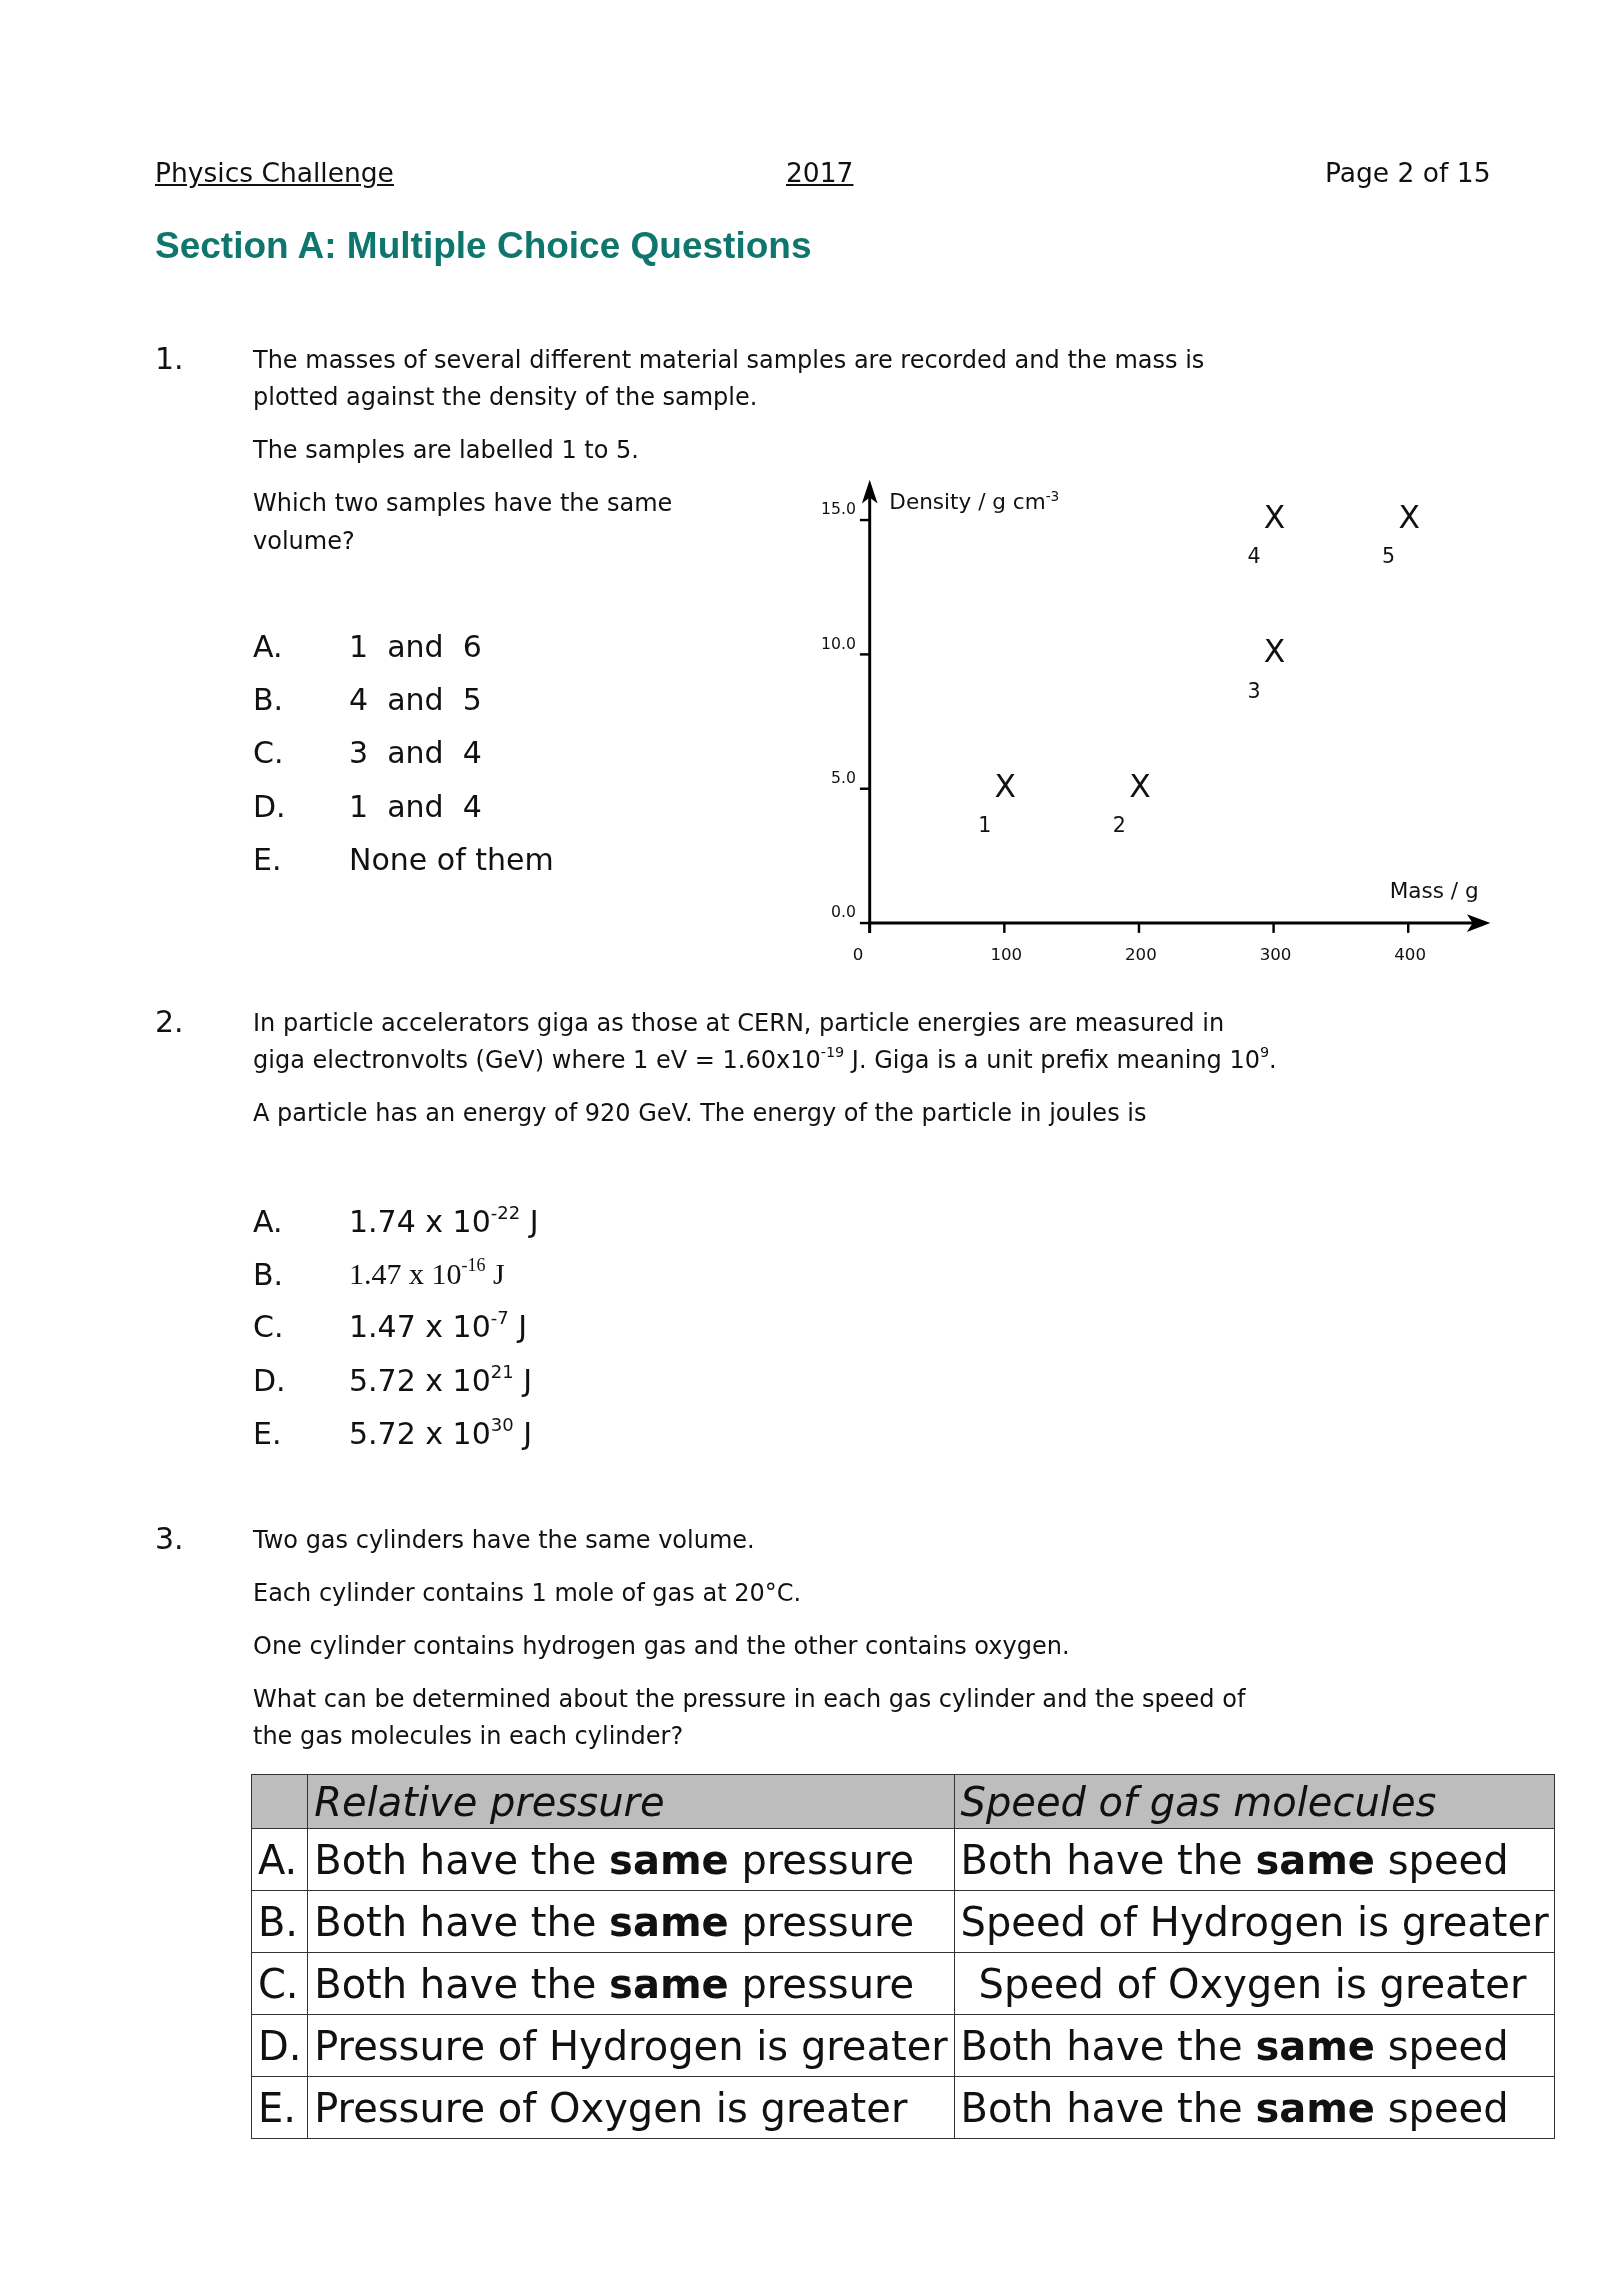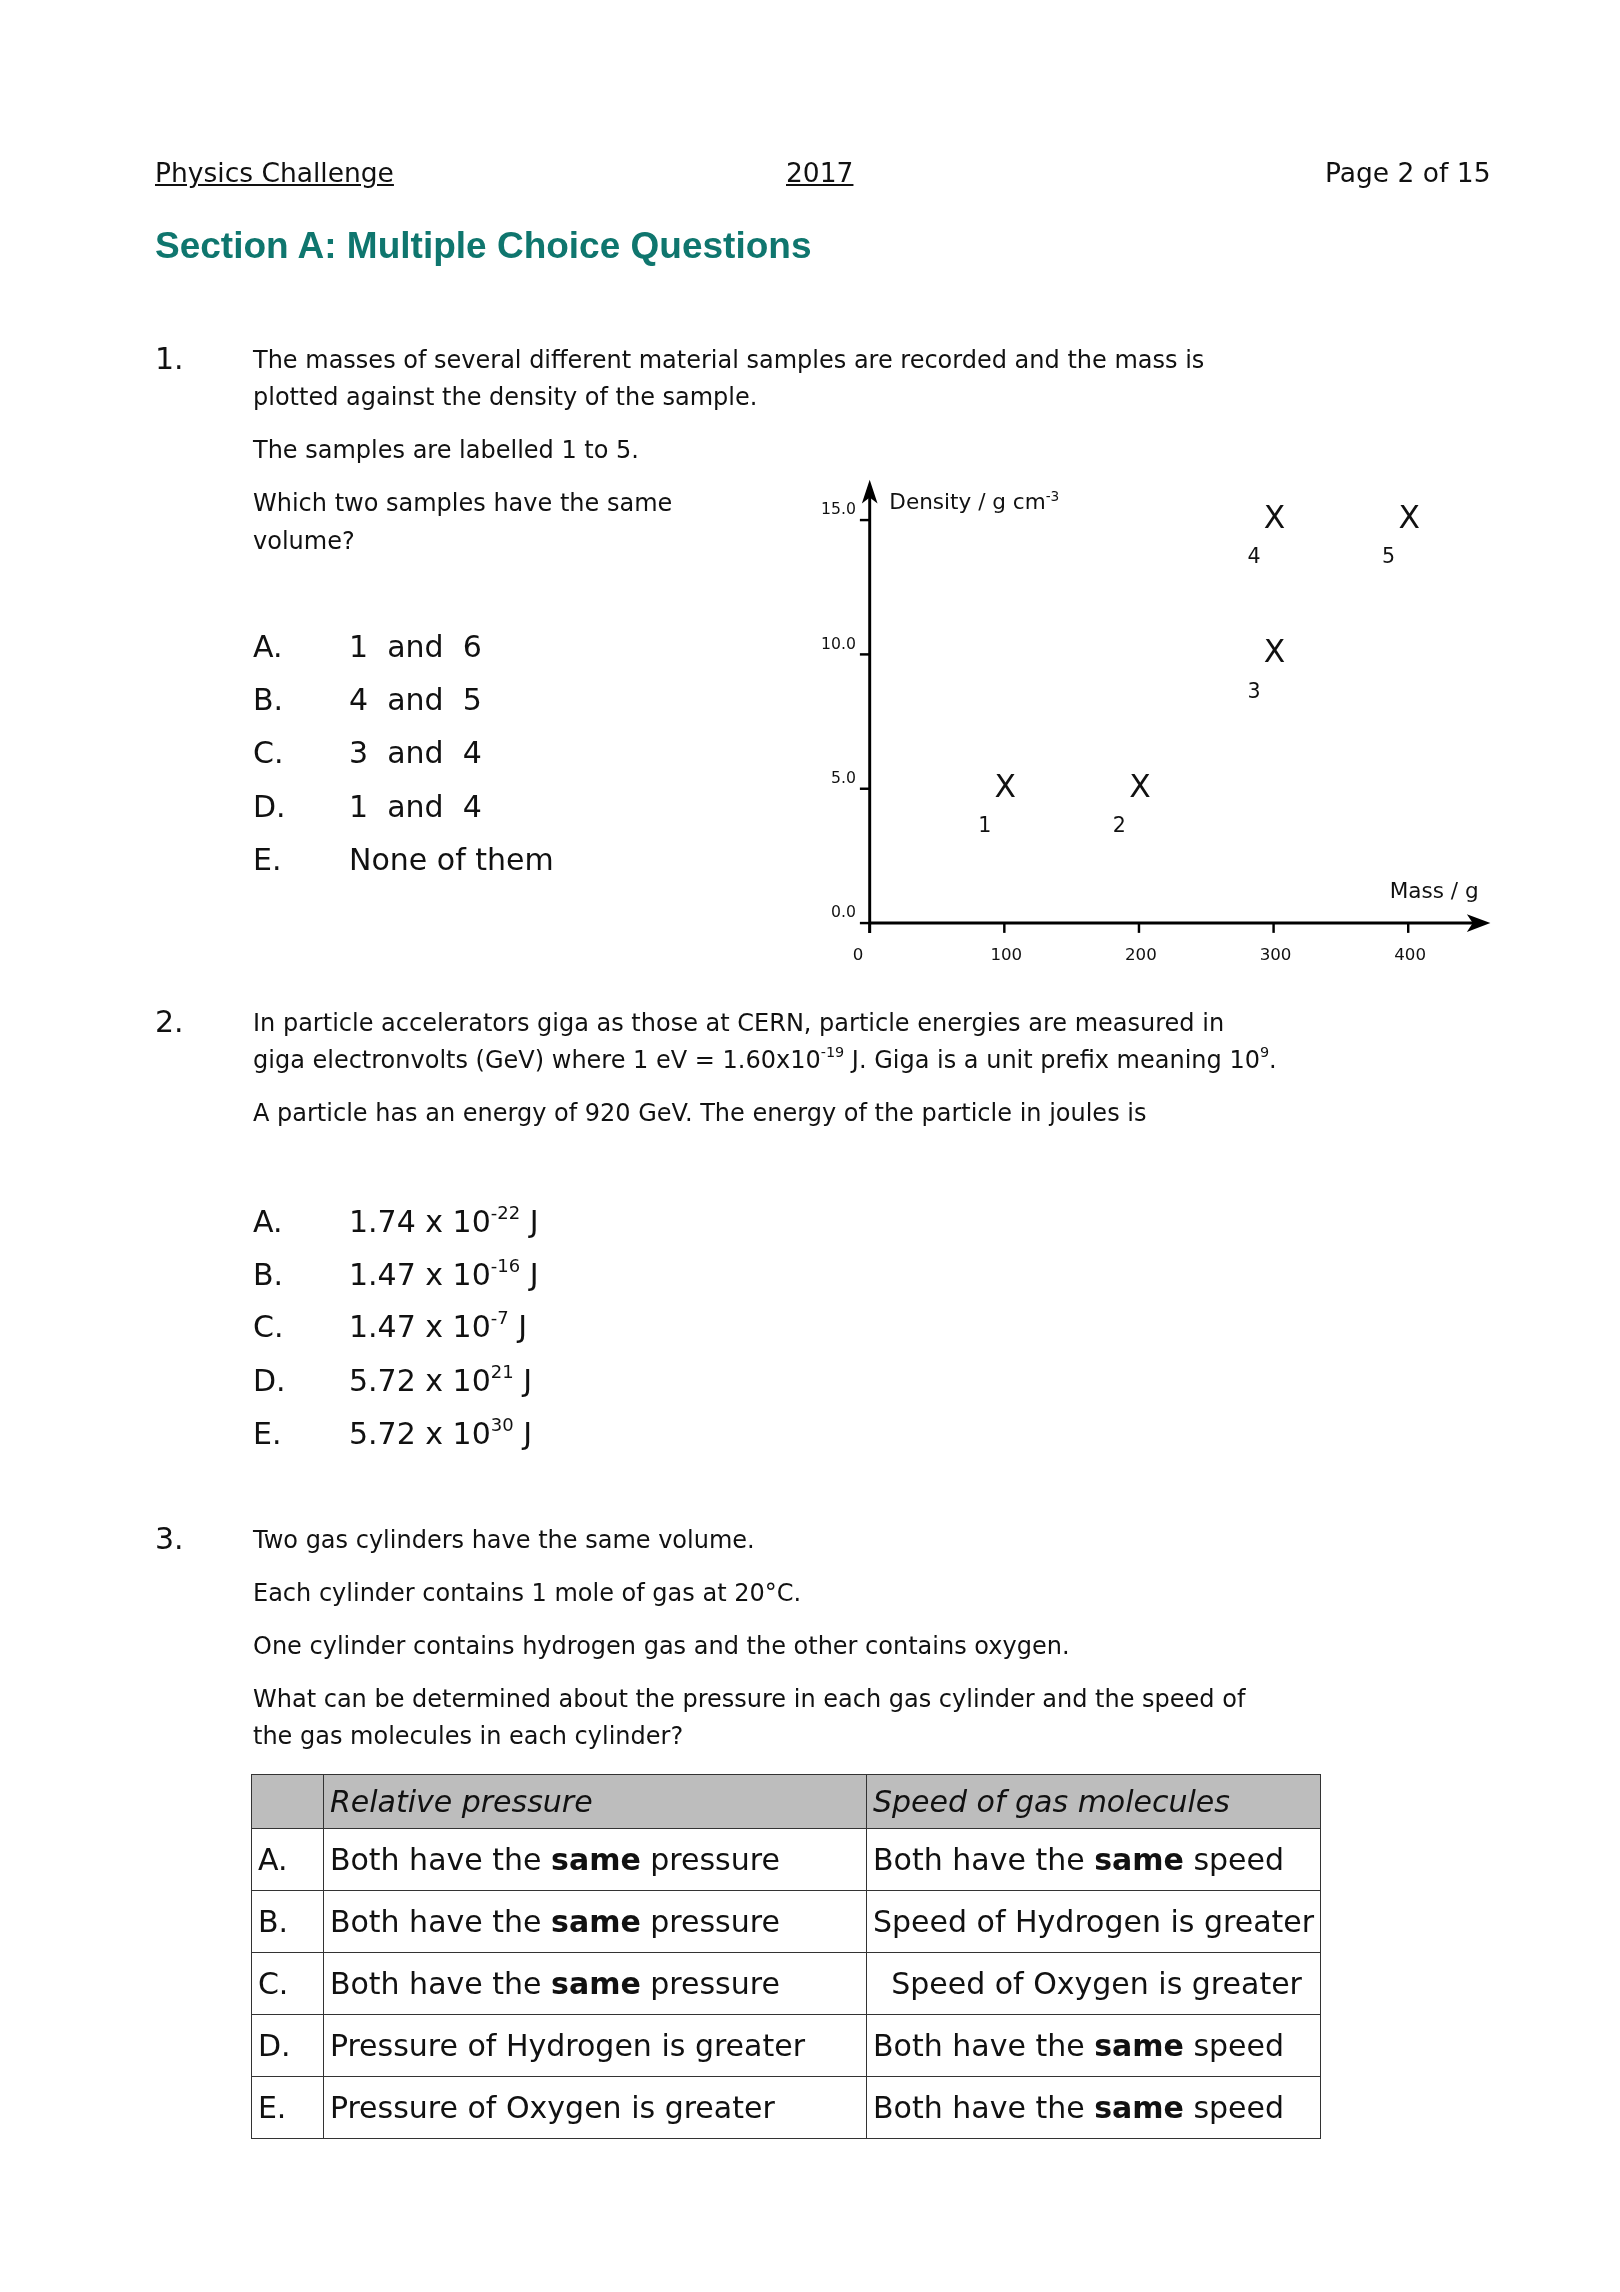--- a/index.html
+++ b/index.html
@@ -8,21 +8,21 @@
   .abs { position:absolute; }
   .hdr { font-size:26.5px; top:157px; }
   .section-title { left:155px; top:225px; font-family:"Liberation Sans", sans-serif;
          font-weight:bold; font-size:37px; color:#0f766e; }
   .qtext { font-size:24px; line-height:39px;text-align:right; }
   .qnum { font-size:30px; left:155px; }
   .opt-letter { font-size:30px; left:253px; }
   .opt-text { font-size:30px; left:349px; }
   sup { font-size:60%; line-height:0; position:relative; top:-2px; }
   table.q3 { position:absolute; left:251px; top:1774px; width:1070px;
-         border-collapse:collapse; font-size:30px; }
+         border-collapse:collapse; font-size:40px; }
   table.q3 td { border:1.5px solid #333; height:61px; padding:0 5.9px; vertical-align:middle; }
   table.q3 tr.head td { background:#bdbdbd; font-style:italic; height:53px; }
   table.q3 td.col-letter { width:73px; }
   table.q3 td.col-press { width:559px; }
   svg text { font-family:"DejaVu Sans", sans-serif; fill:#111; }
 </style>
 </head>
 <body>
 
 <div class="abs hdr" style="left:155px;text-decoration:underline;">Physics Challenge</div>
@@ -97,21 +97,21 @@
 <div>
   <div class="abs qnum" style="top:1004px;">2.</div>
   <div class="abs qtext" style="left:253px;top:1004px;">In particle accelerators giga as those at CERN, particle energies are measured in</div>
   <div class="abs qtext" style="left:253px;top:1041px;white-space:pre;"><span>giga electronvolts (GeV) where 1 eV = 1.60x10</span><sup>-19</sup><span> J. Giga is a unit prefix meaning 10</span><sup>9</sup><span>.</span></div>
   <div class="abs qtext" style="left:253px;top:1094px;">A particle has an energy of 920 GeV. The energy of the particle in joules is</div>
 
   <div id="q2-options">
       <div class="abs opt-letter" style="top: 1204px;">A.</div>
       <div class="abs opt-text" style="top: 1204px; white-space: pre;"><span>1.74 x 10</span><sup>-22</sup><span> J</span></div>
       <div class="abs opt-letter" style="top: 1257px;">B.</div>
-      <div class="abs opt-text" style="top: 1257px; white-space: pre;"><span>1.47 x 10</span><sup>-16</sup><span> J</span></div>
+      <div class="abs opt-text" style="top: 1257px; white-space: pre; font-family: Liberation Serif, serif;"><span>1.47 x 10</span><sup>-16</sup><span> J</span></div>
       <div class="abs opt-letter" style="top: 1309px;">C.</div>
       <div class="abs opt-text" style="top: 1309px; white-space: pre;"><span>1.47 x 10</span><sup>-7</sup><span> J</span></div>
       <div class="abs opt-letter" style="top: 1363px;">D.</div>
       <div class="abs opt-text" style="top: 1363px; white-space: pre;"><span>5.72 x 10</span><sup>21</sup><span> J</span></div>
       <div class="abs opt-letter" style="top: 1416px;">E.</div>
       <div class="abs opt-text" style="top: 1416px; white-space: pre;"><span>5.72 x 10</span><sup>30</sup><span> J</span></div>
     </div>
 </div>
 
 <div>

